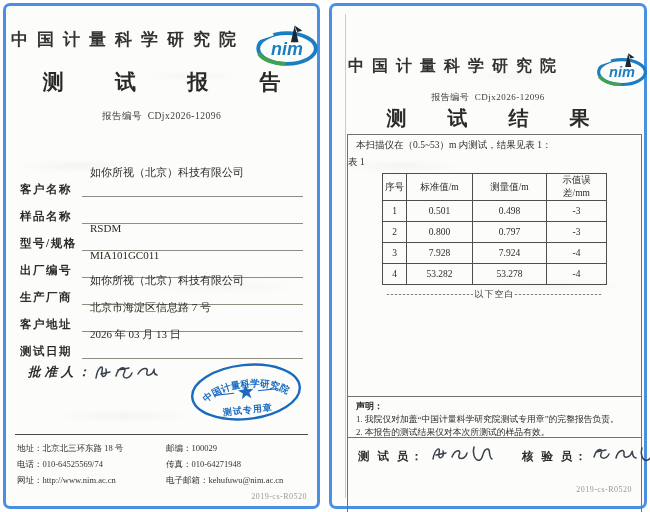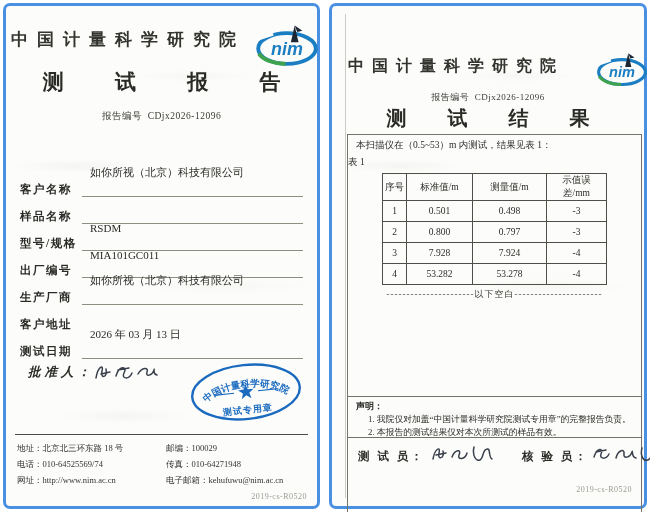--- a/index.html
+++ b/index.html
@@ -51,21 +51,21 @@
   .intro { margin:4px 8px 0 8px; font-size:9.5px; }
   .tbl-caption { font-size:9.5px; margin-top:4px; }
   table.results { border-collapse:collapse; margin:4px auto 0 auto; text-align:center; font-size:9.5px; }
   table.results th, table.results td { border:1px solid #4f4f49; font-weight:normal; padding:0 2px; }
   table.results th { height:23px; }
   table.results td { height:21px; }
   .col-idx { width:24px; } .col-std { width:66px; } .col-meas { width:74px; } .col-err { width:60px; }
   .blank-note { text-align:center; font-size:9px; margin-top:3px; letter-spacing:1px; color:#3c3c38; }
   .stmt-sec { left:0; right:0; top:261px; height:41px; border-top:1px solid #73736c; padding:3px 8px 0 8px; }
   .stmt-title { font-size:9px; font-weight:bold; }
-  .stmt-item { font-size:8.8px; margin-left:12px; line-height:1.45; }
+  .stmt-item { font-size:8.8px; line-height:1.45; }
   .sign-sec { left:0; right:0; top:302px; bottom:0; border-top:1px solid #73736c; }
   .sign-label { position:absolute; font-size:11.5px; font-weight:bold; letter-spacing:2.5px; top:11px; white-space:nowrap; }
 </style>
 </head>
 <body>
 
 <div class="page" id="left-page">
 
   <div class="abs" style="top:22px; left:5px;">
     <span class="org-name">中国计量科学研究院</span>
@@ -105,20 +105,21 @@
     <div class="frow">
       <span class="flabel">出厂编号</span>
       <span class="fval">MIA101GC011</span>
     </div>
     <div class="frow">
       <span class="flabel">生产厂商</span>
       <span class="fval">如你所视（北京）科技有限公司</span>
     </div>
     <div class="frow">
       <span class="flabel">客户地址</span>
+      <span class="fval">北京市海淀区信息路 7 号</span>
     </div>
     <div class="frow">
       <span class="flabel">测试日期</span>
       <span class="fval">2026 年 03 月 13 日</span>
     </div>
   </div>
 
   <div class="abs approver-label" style="top:358px; left:22px;">批准人：</div>
 
   <svg class="abs" style="top:352px; left:82px;" width="78" height="32" viewBox="0 0 78 32">

